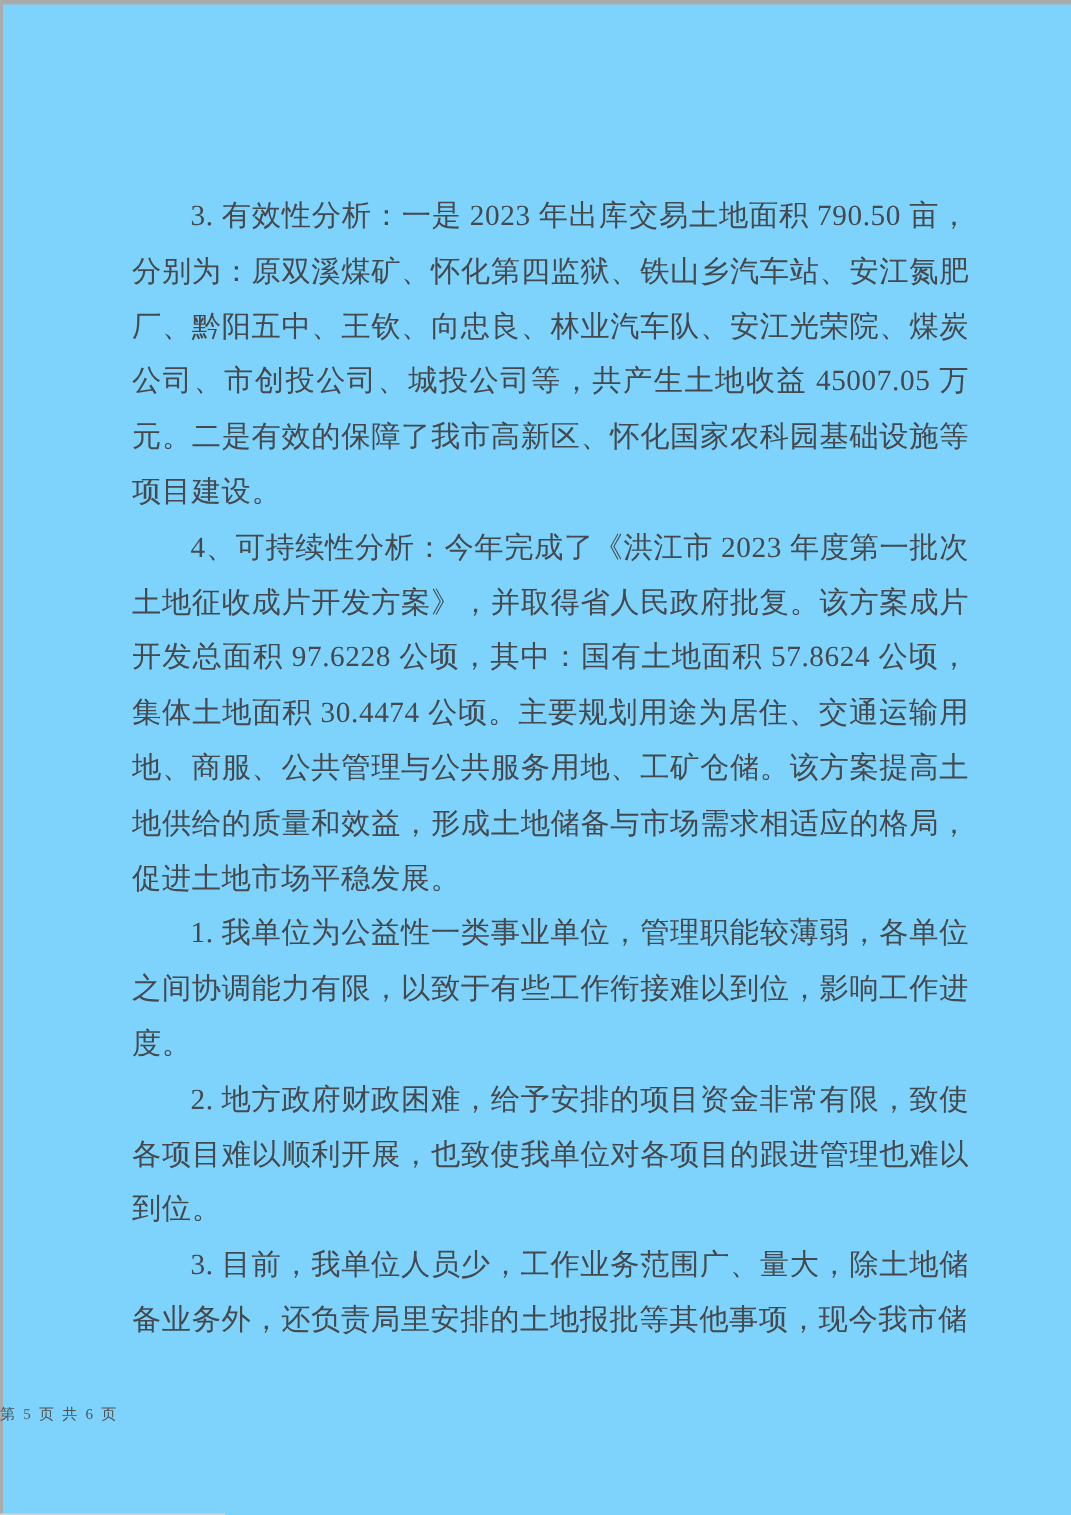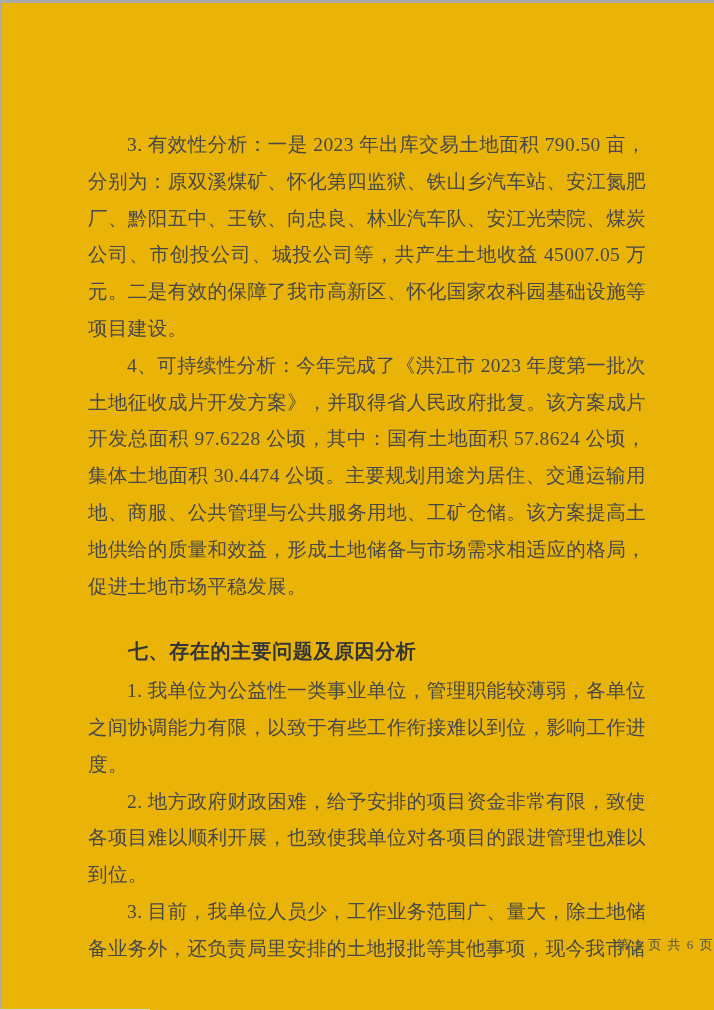--- a/index.html
+++ b/index.html
@@ -4,21 +4,21 @@
 <style>
   html, body {
     margin: 0;
     padding: 0;
     background: #ffffff;
   }
   .page {
     position: relative;
     width: 714px;
     height: 1010px;
-    background: #eab308;
+    background: #7dd3fc;
     overflow: hidden;
     font-family: "Liberation Serif", "DejaVu Serif", serif;
     color: #3f4246;
   }
   
   .scan-edge-top {
     position: absolute;
     top: 0; left: 0;
     width: 714px; height: 3px;
     background: #a9abaa;
@@ -60,39 +60,38 @@
     letter-spacing: 0.6px;
     font-weight: 700;
     color: #333639;
     text-indent: 2em;
   }
   .footer {
     position: absolute;
     top: 936px;
     left: 0;
     width: 714px;
-    text-align: right;
-    font-size: 13px;
+    text-align: left;
+    font-size: 10px;
     letter-spacing: 1.5px;
     color: #4e5154;
   }
 </style>
 </head>
 <body>
 
 <div class="page">
   <div class="scan-edge-top"></div>
   <div class="scan-edge-left"></div>
   <div class="scan-edge-bottom"></div>
 
   <div class="content">
     <p class="body-para">3. 有效性分析：一是 2023 年出库交易土地面积 790.50 亩，分别为：原双溪煤矿、怀化第四监狱、铁山乡汽车站、安江氮肥厂、黔阳五中、王钦、向忠良、林业汽车队、安江光荣院、煤炭公司、市创投公司、城投公司等，共产生土地收益 45007.05 万元。二是有效的保障了我市高新区、怀化国家农科园基础设施等项目建设。</p>
     <p class="body-para">4、可持续性分析：今年完成了《洪江市 2023 年度第一批次土地征收成片开发方案》，并取得省人民政府批复。该方案成片开发总面积 97.6228 公顷，其中：国有土地面积 57.8624 公顷，集体土地面积 30.4474 公顷。主要规划用途为居住、交通运输用地、商服、公共管理与公共服务用地、工矿仓储。该方案提高土地供给的质量和效益，形成土地储备与市场需求相适应的格局，促进土地市场平稳发展。</p>
 
-    <h2 class="section-heading">七、存在的主要问题及原因分析</h2>
 
     <p class="body-para">1. 我单位为公益性一类事业单位，管理职能较薄弱，各单位之间协调能力有限，以致于有些工作衔接难以到位，影响工作进度。</p>
     <p class="body-para">2. 地方政府财政困难，给予安排的项目资金非常有限，致使各项目难以顺利开展，也致使我单位对各项目的跟进管理也难以到位。</p>
     <p class="body-para">3. 目前，我单位人员少，工作业务范围广、量大，除土地储备业务外，还负责局里安排的土地报批等其他事项，现今我市储</p>
   </div>
 
   <div class="footer">第 5 页 共 6 页</div>
 </div>
 
 </body></html>

